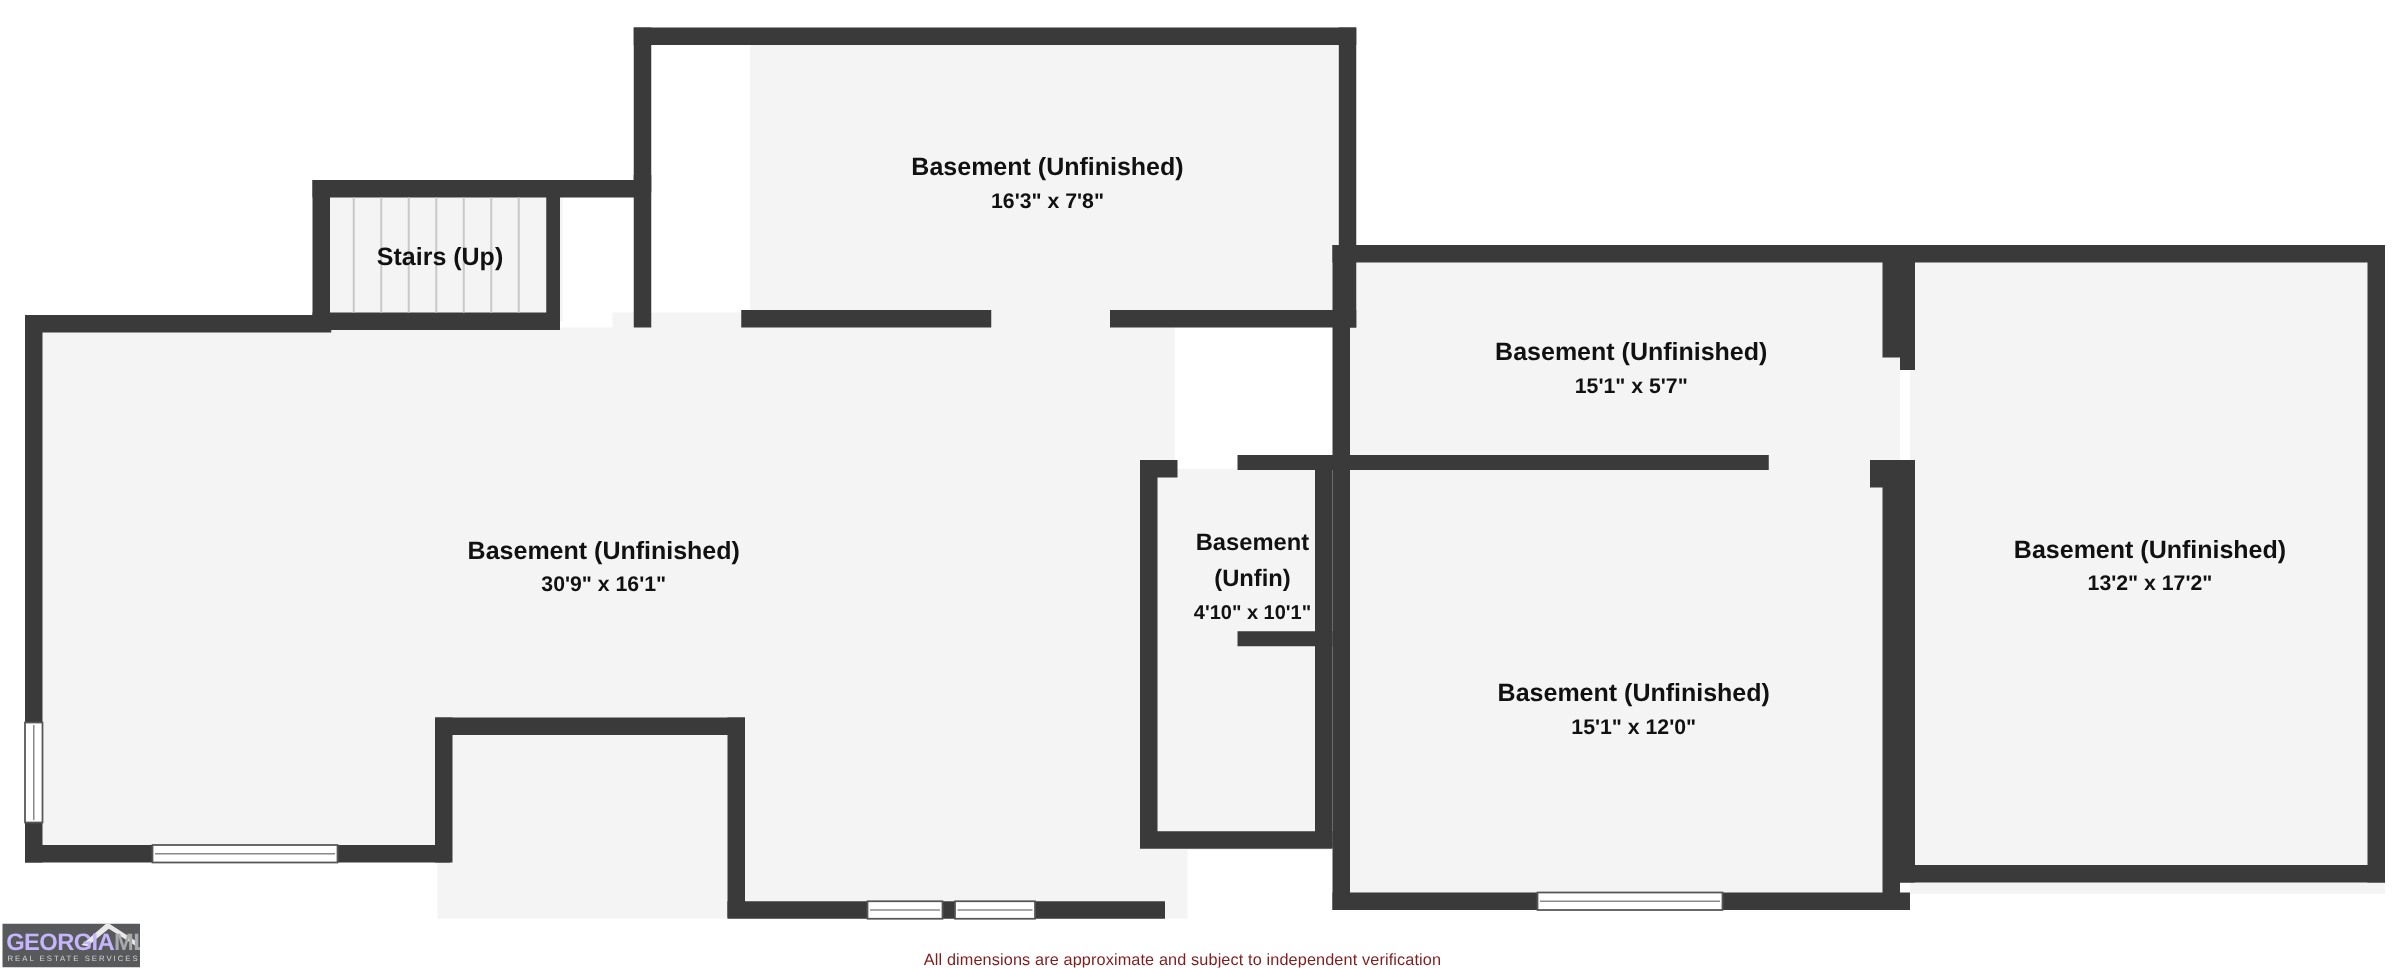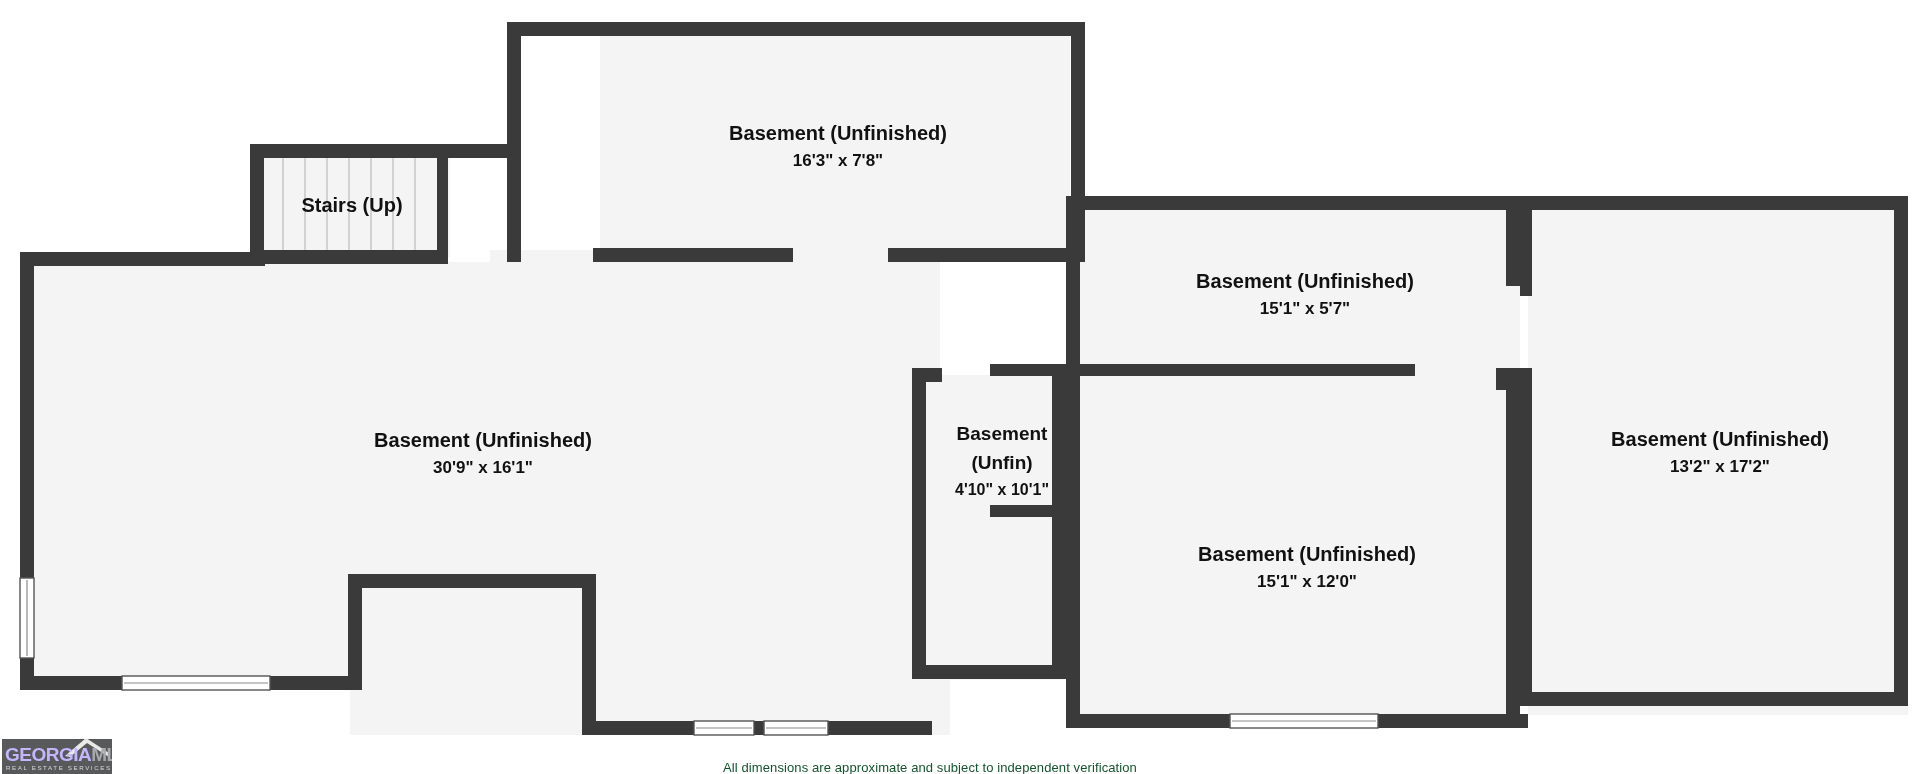--- a/index.html
+++ b/index.html
@@ -70,22 +70,23 @@
 
   
   #disclaimer {
     position: absolute;
     left: 0;
     top: 760px;
     width: 1860px;
     text-align: center;
     font-family: "Liberation Sans", sans-serif;
     font-size: 13px;
-    color: #14532d;
+    color: #7f1d1d;
     letter-spacing: 0.1px;
+    padding-left: 16px;
   }
 
   
   #mls-logo {
     position: absolute;
     left: 2px;
     top: 739px;
     width: 110px;
     height: 35px;
     background: #58595b;

